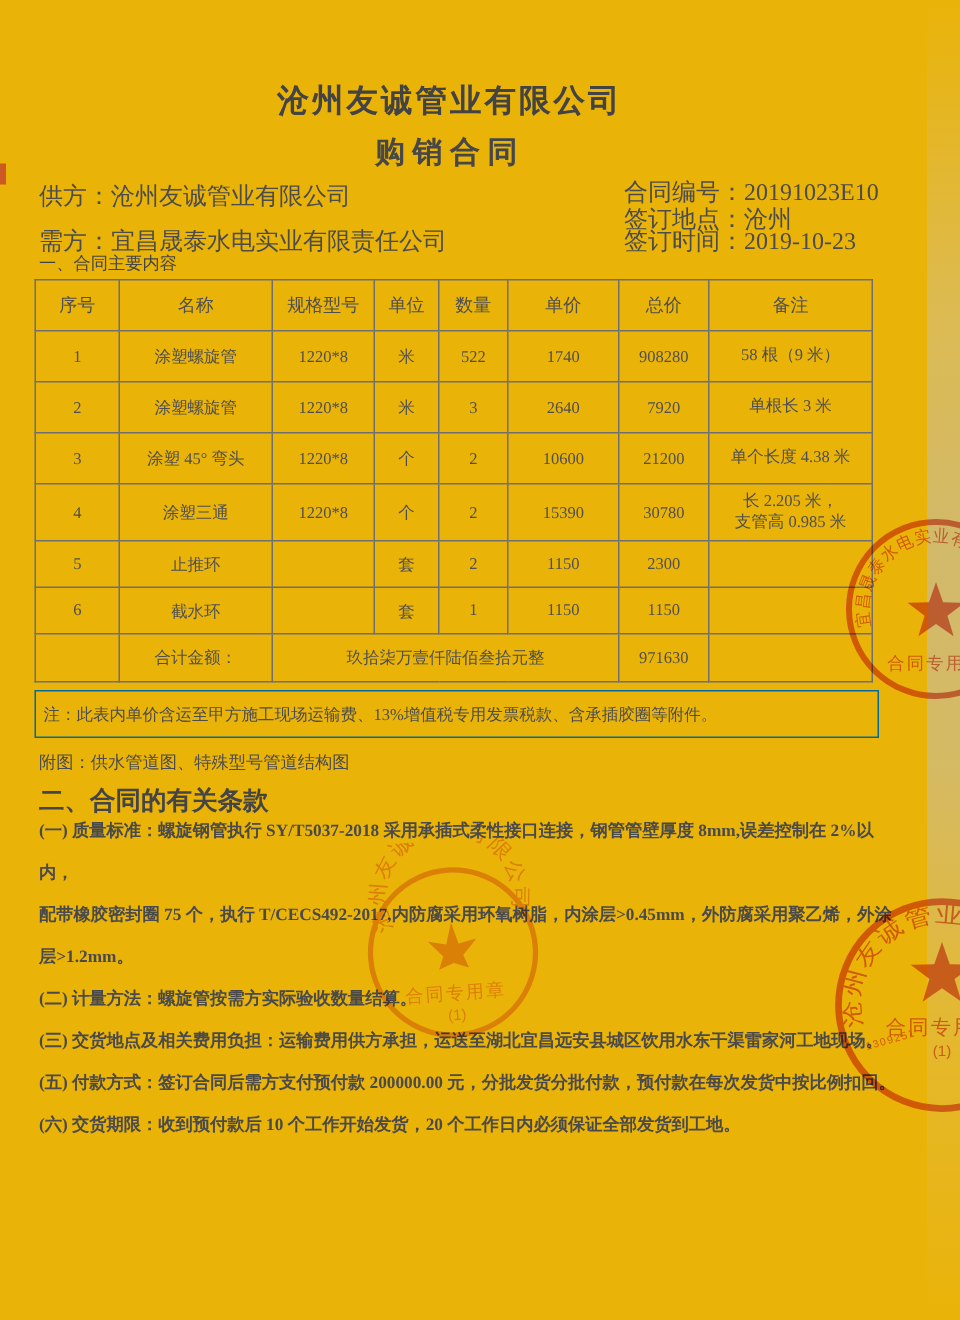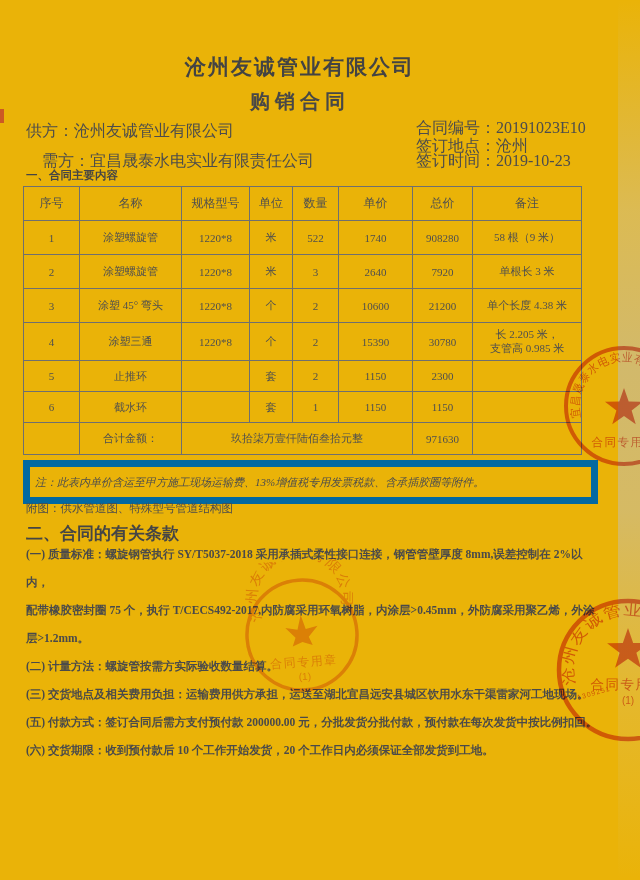--- a/index.html
+++ b/index.html
@@ -21,42 +21,42 @@
   }
   .red-sliver{position:absolute;left:0;top:109px;width:4px;height:14px;background:#c23b2e;opacity:.75;}
 
   .title{position:absolute;left:0;top:53px;width:600px;text-align:center;
     font-size:21px;font-weight:600;letter-spacing:2px;color:#434343;}
   .subtitle{position:absolute;left:0;top:88px;width:600px;text-align:center;
     font-size:20px;font-weight:600;letter-spacing:5px;color:#474747;}
 
   .meta{position:absolute;font-size:16px;color:#4c4c4c;white-space:nowrap;}
   .m-supplier{left:26px;top:121px;}
-  .m-buyer{left:26px;top:151px;margin-left:16px;}
+  .m-buyer{left:26px;top:151px;}
   .m-no{left:416px;top:118px;}
   .m-place{left:416px;top:136px;}
   .m-time{left:416px;top:151px;}
 
-  .sec1-heading{position:absolute;left:26px;top:168px;font-size:11.5px;font-weight:700;color:#454545;}
+  .sec1-heading{position:absolute;left:26px;top:168px;font-size:11.5px;font-weight:400;color:#454545;}
 
   table.items{position:absolute;left:23px;top:186px;width:558px;border-collapse:collapse;table-layout:fixed;}
   table.items td,table.items th{
     border:1px solid #6f6f6f;font-size:11px;font-weight:normal;color:#4f4f4f;
     text-align:center;vertical-align:middle;padding:0 2px;overflow:hidden;
   }
   table.items th{font-size:12px;}
   .c1{width:56px;}.c2{width:102px;}.c3{width:68px;}.c4{width:43px;}
   .c5{width:46px;}.c6{width:74px;}.c7{width:60px;}.c8{width:109px;}
   tr.h-row{height:34px;} tr.r0,tr.r1,tr.r2{height:34px;}
   tr.r3{height:38px;} tr.r4,tr.r5{height:31px;} tr.total-row{height:32px;}
   td.remark{white-space:pre-line;line-height:1.25;}
 
   .note-box{position:absolute;left:23px;top:460px;width:556px;height:30px;
-    border:7px solid #0369a1;display:flex;align-items:center;
-    font-size:11px;color:#4d4d4d;padding-left:5px;white-space:nowrap;font-style:italic;}
+    border:1px solid #0369a1;display:flex;align-items:center;
+    font-size:11px;color:#4d4d4d;padding-left:5px;white-space:nowrap;}
 
   .attachment{position:absolute;left:26px;top:501px;font-size:11.5px;color:#4c4c4c;}
   .sec2-heading{position:absolute;left:26px;top:522px;font-size:17px;font-weight:600;color:#454545;}
 
   .clauses{position:absolute;left:26px;top:540px;width:576px;
     font-size:11.5px;line-height:28px;color:#4a4a4a;}
   .clause{padding-left:27px;text-indent:-27px;font-weight:bold;}
   .clause.flush{padding-left:0;text-indent:0;}
 
   

